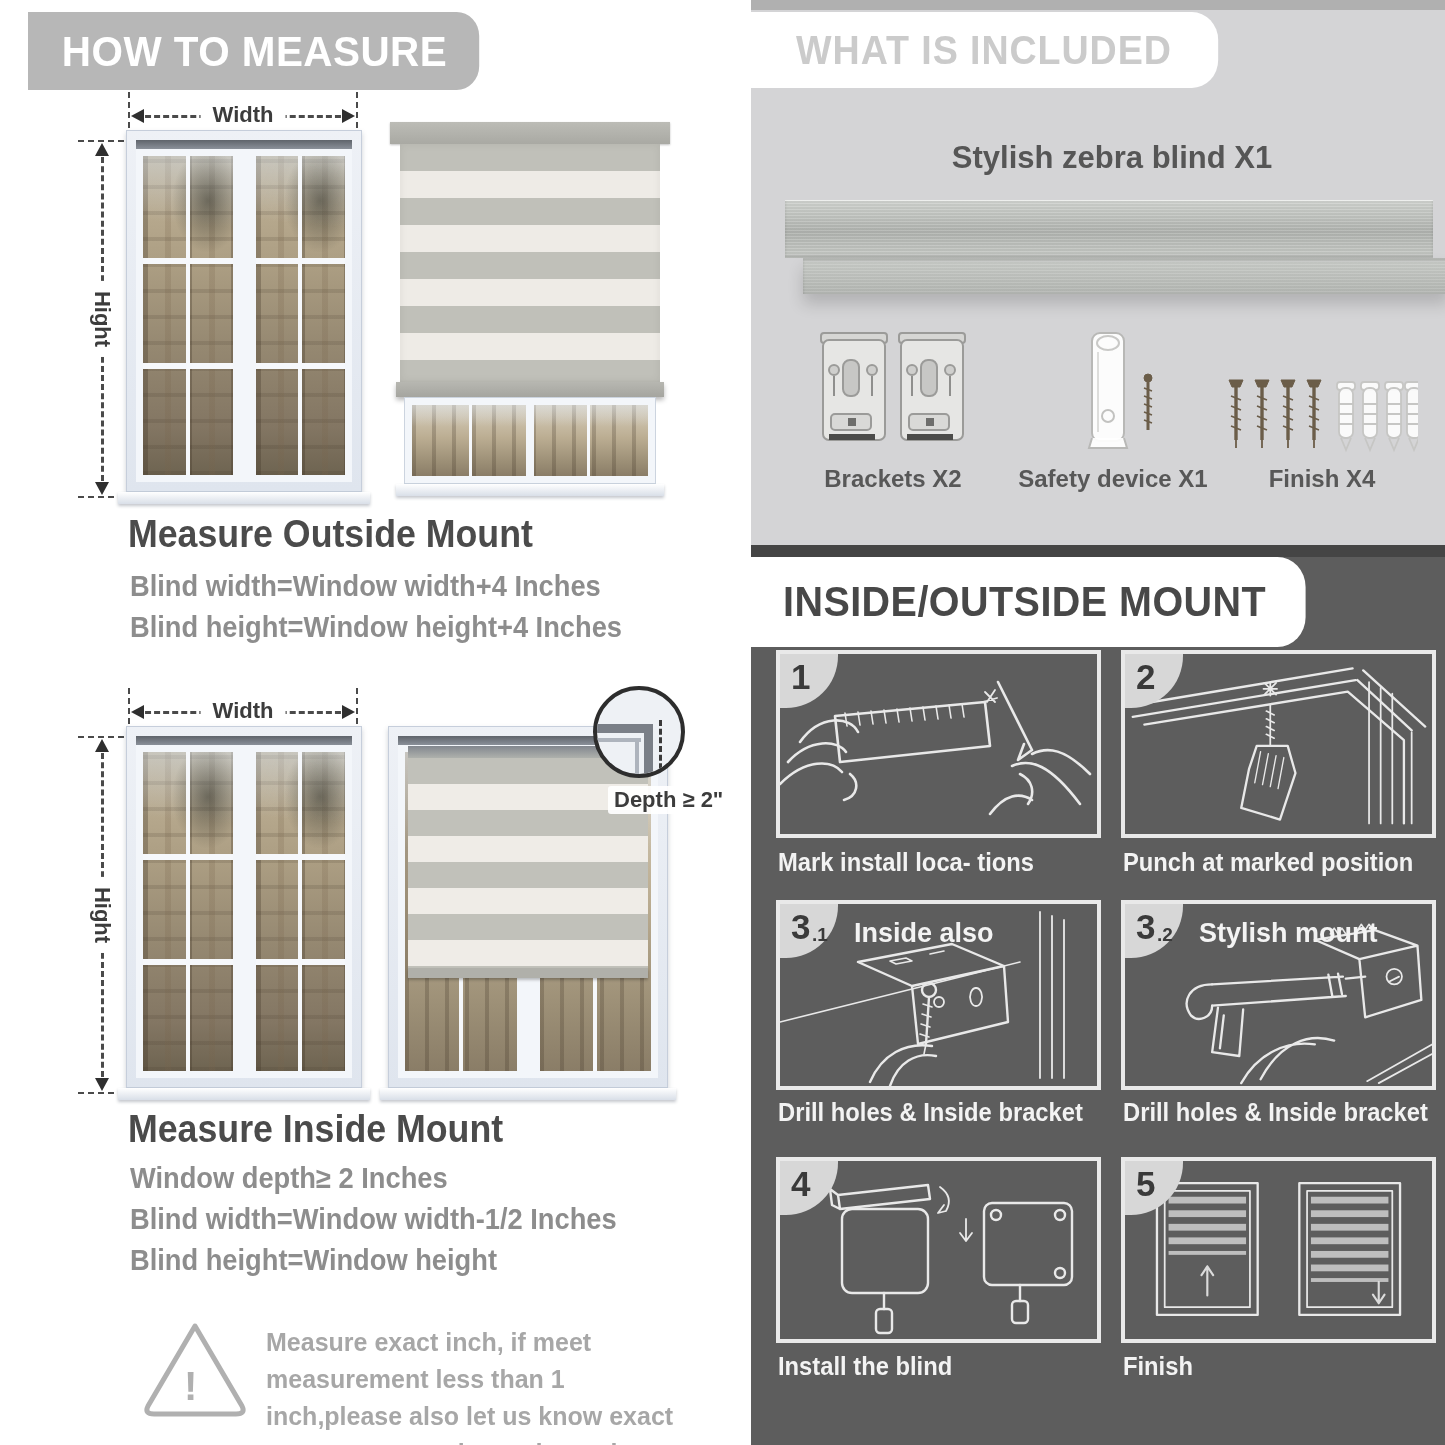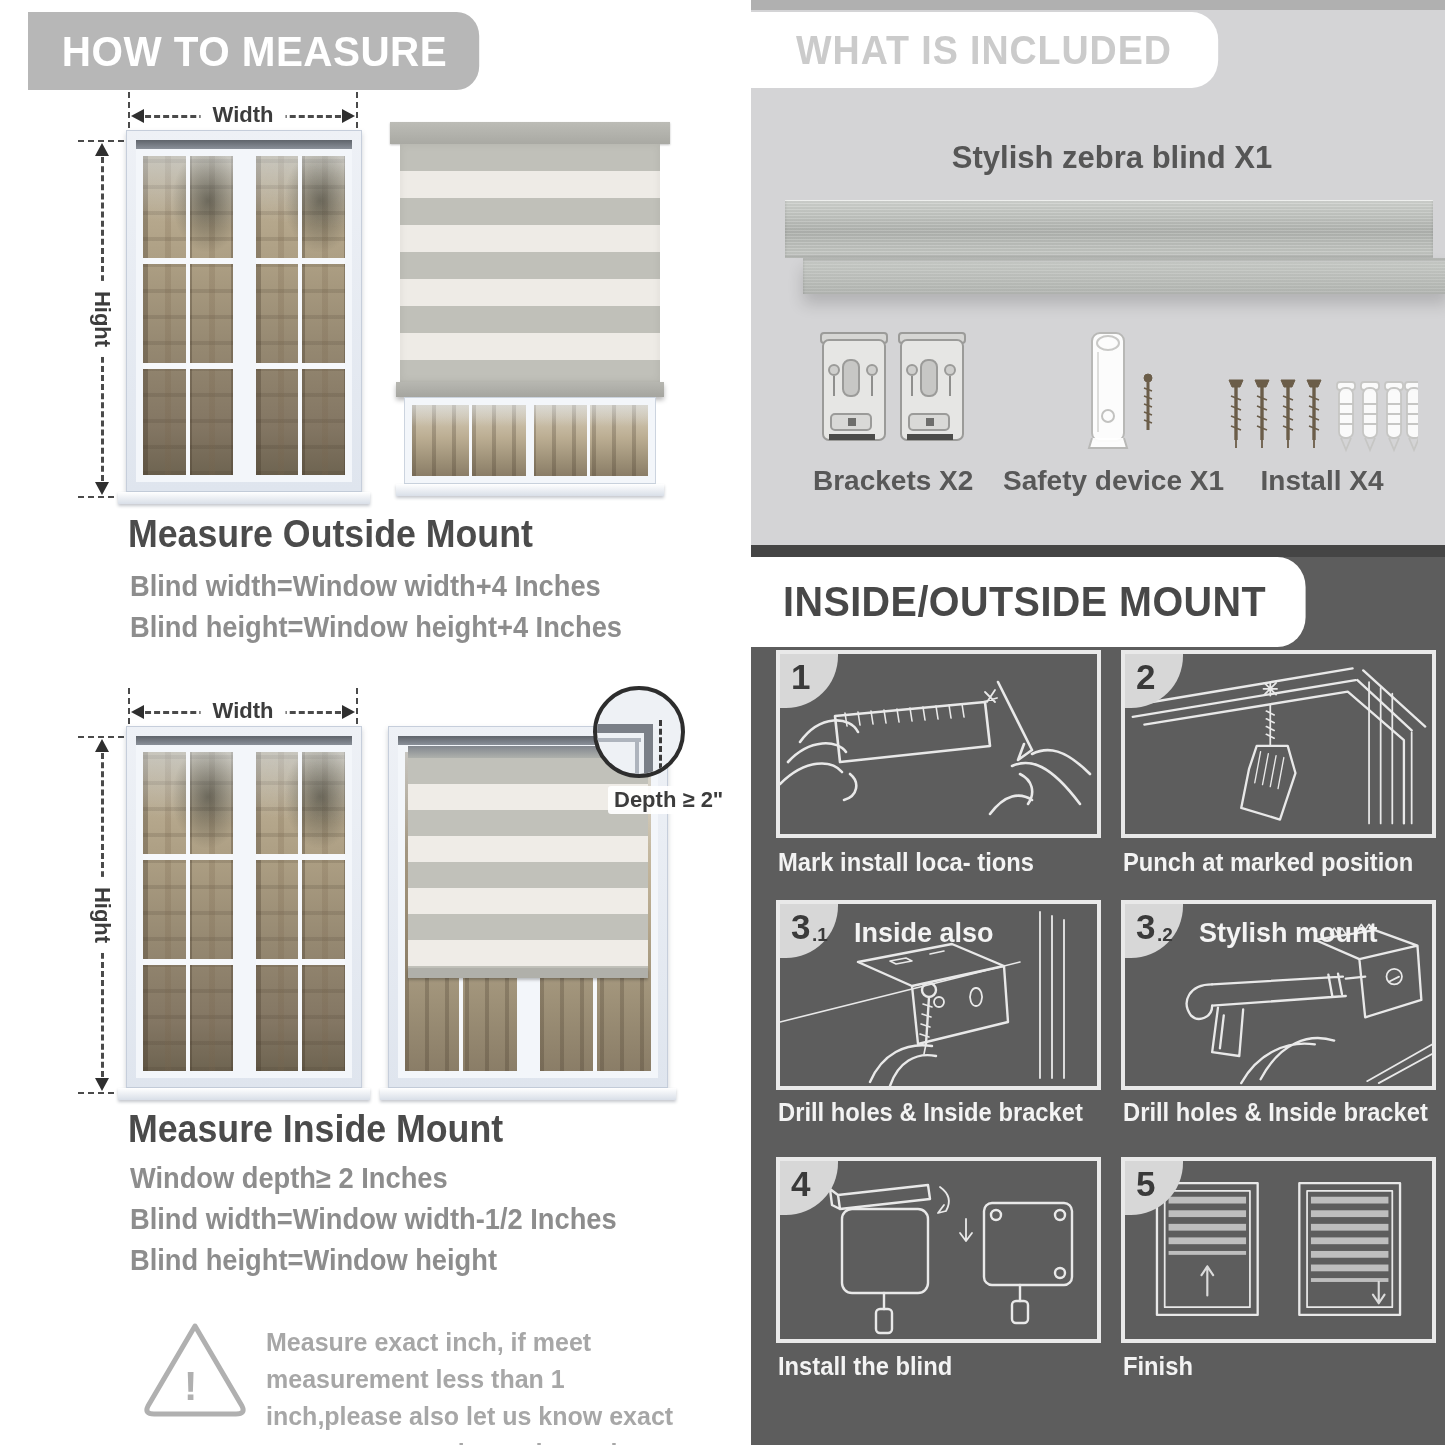--- a/index.html
+++ b/index.html
@@ -119,21 +119,21 @@
   .hr-top{left:757px;top:200px;width:648px;height:58px;
     background:
       repeating-linear-gradient(180deg, rgba(255,255,255,.13) 0 1px, rgba(0,0,0,.03) 1px 3px),
       linear-gradient(180deg,#cfd2ce 0%,#bfc2be 30%,#afb2ae 55%,#bbbeba 75%,#c7cac6 100%);
     box-shadow:inset 0 1px 0 rgba(255,255,255,.6), inset 0 -2px 3px rgba(0,0,0,.14);}
   .hr-bot{left:775px;top:258px;width:646px;height:36px;
     background:
       repeating-linear-gradient(180deg, rgba(255,255,255,.10) 0 1px, rgba(0,0,0,.02) 1px 3px),
       linear-gradient(180deg,#c9ccc8,#b2b5b1);
     box-shadow:0 10px 16px rgba(0,0,0,.16), inset 0 2px 3px rgba(0,0,0,.15);}
-  .item-label{font-size:28px;font-weight:bold;color:#585858;text-align:center;white-space:nowrap;}
+  .item-label{font-size:24px;font-weight:bold;color:#585858;text-align:center;white-space:nowrap;}
 
   .dark-strip{left:723px;top:545px;width:722px;height:12px;background:#454545;}
   .right-dark{left:723px;top:557px;width:722px;height:888px;background:#5d5d5d;}
   .banner-mount{left:723px;top:557px;width:590px;height:90px;background:#ffffff;
     border-radius:0 30px 30px 0;color:#484848;font-weight:bold;font-size:42px;
     line-height:90px;padding-left:34px;box-sizing:border-box;letter-spacing:.5px;white-space:nowrap;}
 
   .step-panel{border:4px solid #e9e9e9;box-sizing:border-box;background:#5d5d5d;overflow:hidden;}
   .step-badge{position:absolute;left:0;top:0;width:58px;height:54px;background:#d7d7d7;
     border-radius:0 0 52px 0;color:#3a3a3a;z-index:2;}
@@ -405,21 +405,21 @@
             <rect x="-7" y="10" width="14" height="50" rx="6"></rect>
             <path d="M-7 26 h14 M-7 36 h14 M-7 46 h14" fill="none"></path>
             <path d="M-5 60 l5 12 l5 -12" fill="none"></path>
           </g>
       </g>
     </svg>
   </div>
 
   <div class="abs item-label" style="left:785px;top:465px;width:160px;">Brackets X2</div>
   <div class="abs item-label" style="left:975px;top:465px;width:220px;">Safety device X1</div>
-  <div class="abs item-label" style="left:1194px;top:465px;width:200px;">Install X4</div>
+  <div class="abs item-label" style="left:1194px;top:465px;width:200px;">Finish X4</div>
 
   <div class="abs dark-strip"></div>
   <div class="abs right-dark"></div>
   <div class="abs banner-mount cond">INSIDE/OUTSIDE MOUNT</div>
 
   <div class="abs step-panel" style="left:748px;top:650px;width:325px;height:188px;">
     <div class="step-badge">
       <span class="num">1</span>
       <span class="sub"></span>
     </div>

